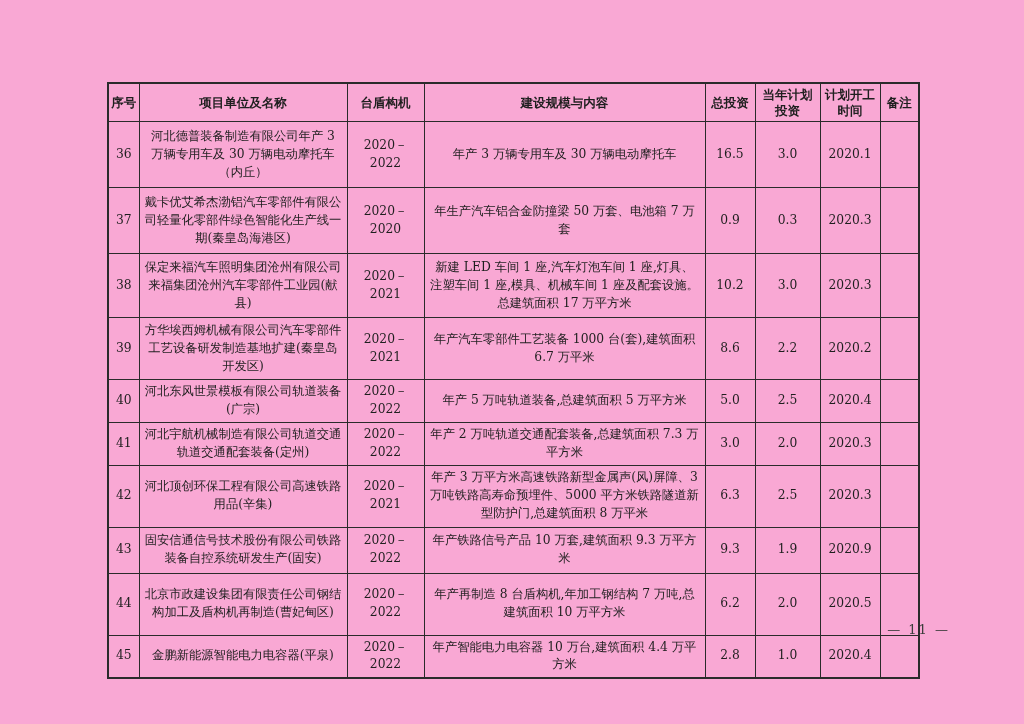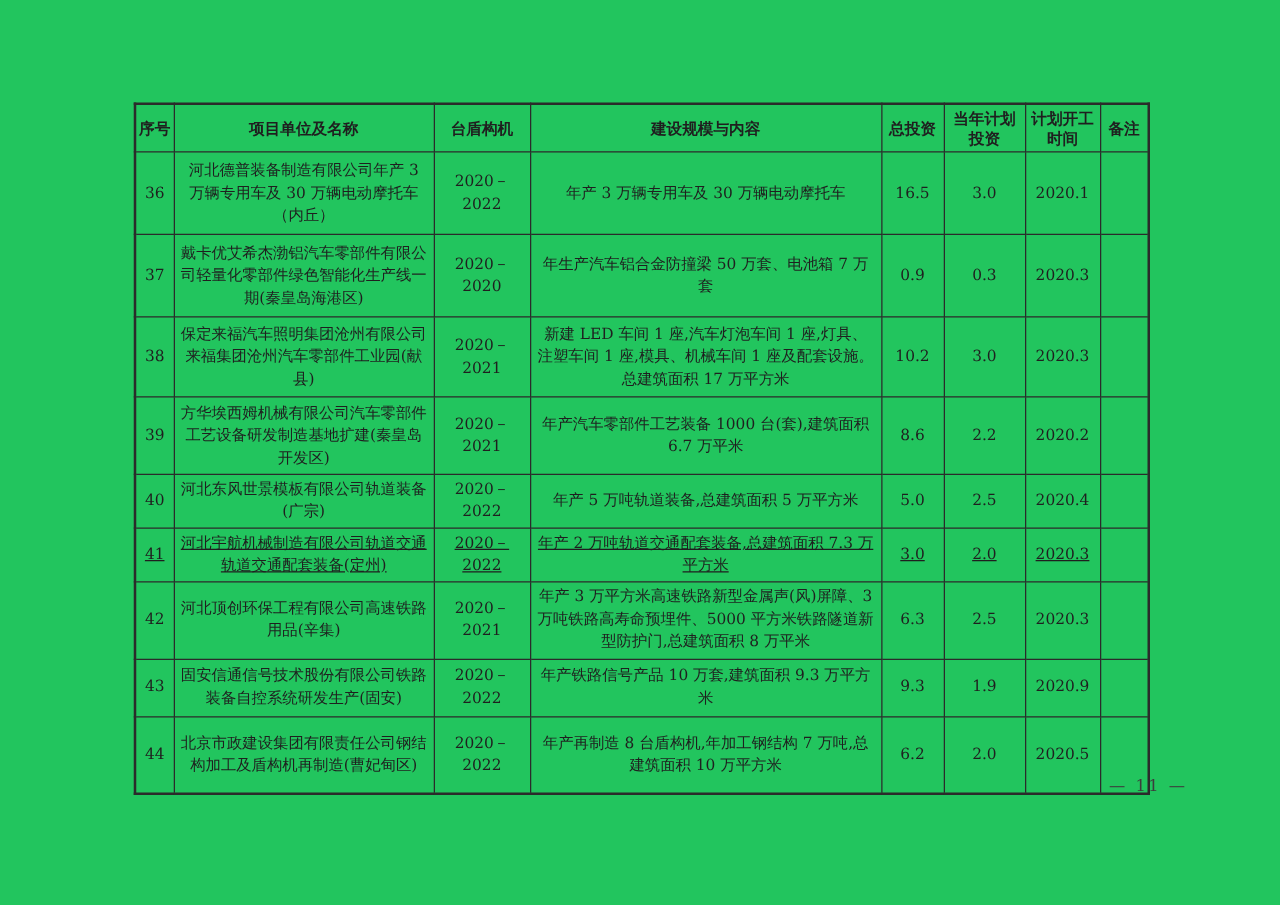--- a/index.html
+++ b/index.html
@@ -5,21 +5,21 @@
   * { box-sizing: border-box; }
   html, body { margin: 0; padding: 0; }
   body {
     width: 1024px; height: 724px;
     background: #ffffff;
     font-family: "DejaVu Serif", "Liberation Serif", serif;
     color: #1f1f1f;
     position: relative;
     overflow: hidden;
   }
-  .page { position: absolute; inset: 0; background: #22c55e; padding-left: 20px; }
+  .page { position: absolute; inset: 0; background: #f9a8d4; padding-left: 20px; }
 
   table.projects {
     position: absolute;
     left: 107px; top: 82px;
     width: 811px;
     border-collapse: collapse;
     table-layout: fixed;
     border: 2px solid #2b2b2b;
   }
   table.projects th, table.projects td {
@@ -127,21 +127,21 @@
         <tr style="height: 42px;">
           <td class="c-center">40</td>
           <td class="c-left">河北东风世景模板有限公司轨道装备(广宗)</td>
           <td class="c-center">2020－2022</td>
           <td class="c-left">年产 5 万吨轨道装备,总建筑面积 5 万平方米</td>
           <td class="c-center">5.0</td>
           <td class="c-center">2.5</td>
           <td class="c-center">2020.4</td>
           <td class="c-center"></td>
         </tr>
-        <tr style="height: 42px; text-decoration: underline;">
+        <tr style="height: 42px;">
           <td class="c-center">41</td>
           <td class="c-left">河北宇航机械制造有限公司轨道交通轨道交通配套装备(定州)</td>
           <td class="c-center">2020－2022</td>
           <td class="c-left">年产 2 万吨轨道交通配套装备,总建筑面积 7.3 万平方米</td>
           <td class="c-center">3.0</td>
           <td class="c-center">2.0</td>
           <td class="c-center">2020.3</td>
           <td class="c-center"></td>
         </tr>
         <tr style="height: 62px;">
@@ -167,17 +167,27 @@
         <tr style="height: 62px; margin-left: 36px;">
           <td class="c-center">44</td>
           <td class="c-left">北京市政建设集团有限责任公司钢结构加工及盾构机再制造(曹妃甸区)</td>
           <td class="c-center">2020－2022</td>
           <td class="c-left">年产再制造 8 台盾构机,年加工钢结构 7 万吨,总建筑面积 10 万平方米</td>
           <td class="c-center">6.2</td>
           <td class="c-center">2.0</td>
           <td class="c-center">2020.5</td>
           <td class="c-center"></td>
         </tr>
+        <tr style="height: 42px;">
+          <td class="c-center">45</td>
+          <td class="c-left">金鹏新能源智能电力电容器(平泉)</td>
+          <td class="c-center">2020－2022</td>
+          <td class="c-left">年产智能电力电容器 10 万台,建筑面积 4.4 万平方米</td>
+          <td class="c-center">2.8</td>
+          <td class="c-center">1.0</td>
+          <td class="c-center">2020.4</td>
+          <td class="c-center"></td>
+        </tr>
       </tbody>
   </table>
 
   <div class="page-number">— 11 —</div>
 </div>
 
 </body></html>

